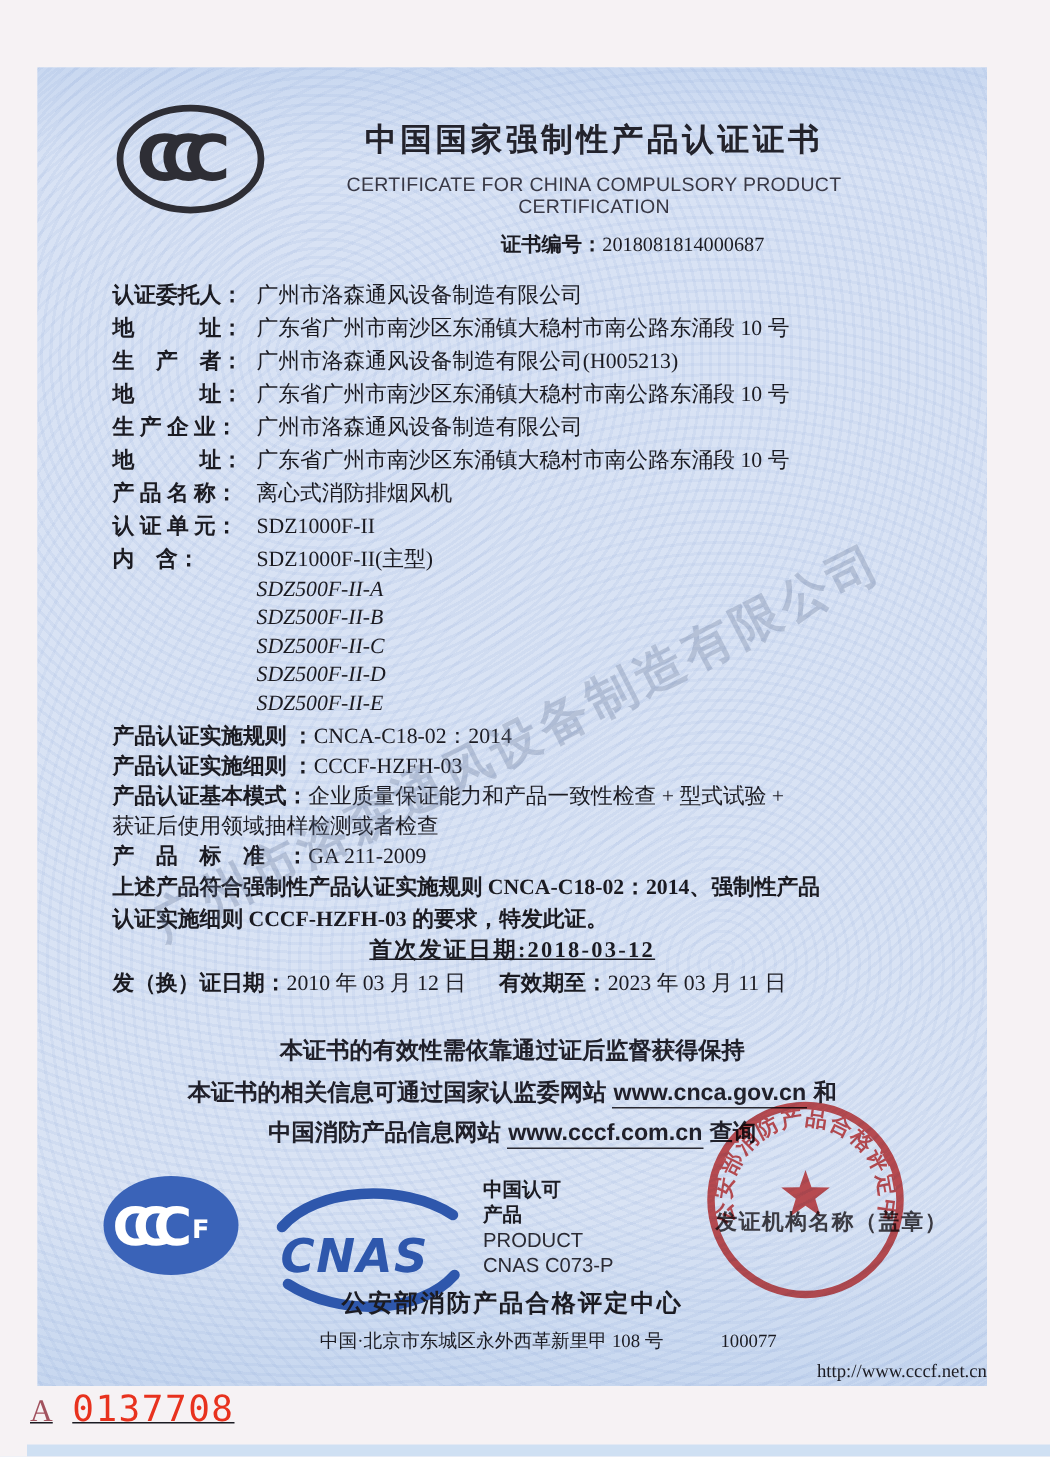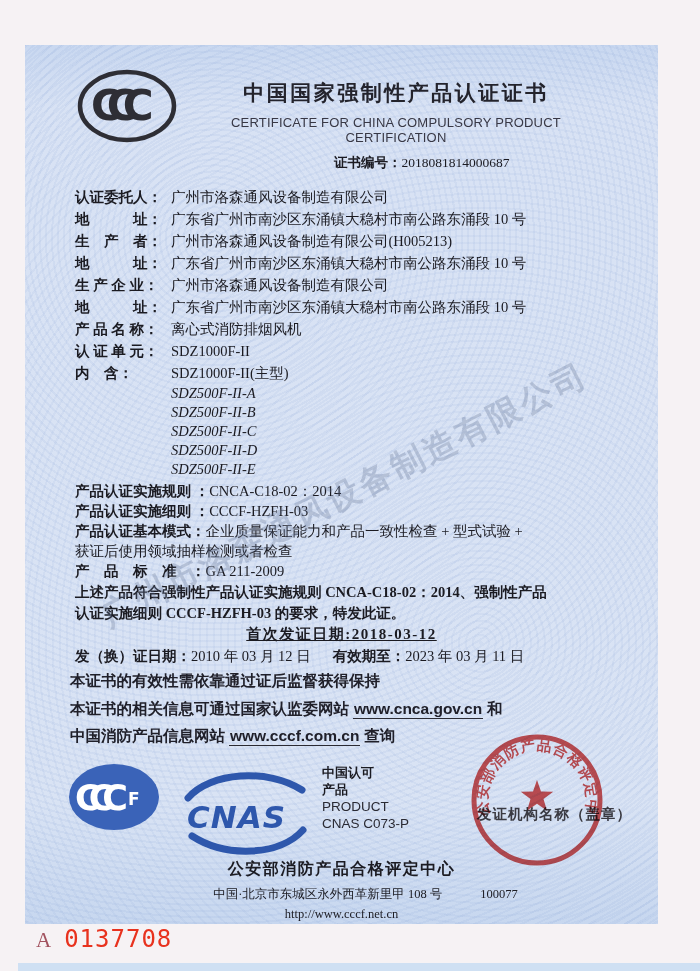--- a/index.html
+++ b/index.html
@@ -43,41 +43,41 @@
   
   .rules{margin-top:2px;padding-left:5px;font-size:14.5px;line-height:20px;}
   .mlabel{font-weight:700;}
   .preline{white-space:pre-line;}
   .decl{margin-top:1px;padding-left:5px;font-size:14.5px;line-height:20.5px;font-weight:700;}
   .first-issue{text-align:center;font-weight:700;font-size:15px;letter-spacing:1.5px;line-height:22px;text-decoration:underline;}
   .issue-line{padding-left:5px;font-size:14.5px;line-height:22px;}
   .issue-line .lab{font-weight:700;}
   .gap{margin-left:22px;}
   
-  .statements{text-align:left;font-size:15.5px;font-weight:700;line-height:27.5px;color:#20202a;}
+  .statements{margin-top:20px;text-align:center;font-size:15.5px;font-weight:700;line-height:27.5px;color:#20202a;}
   .url{font-family:"Liberation Sans",sans-serif;font-weight:600;
     border-bottom:1.5px solid #2a2a33;padding:0 1px 1px;}
   
   .logos-row{position:relative;margin-top:12px;height:104px;}
   .cccf-logo{position:absolute;left:-4px;top:0;}
   .cnas-logo{position:absolute;left:112px;top:4px;}
   .accr{position:absolute;left:252px;top:2px;font-size:13px;line-height:17px;font-weight:700;}
   .accr .latin{font-family:"Liberation Sans",sans-serif;font-weight:400;font-size:13.5px;color:#2a2a33;}
   
   .issuer-label{position:absolute;left:452px;top:760px;font-size:14.5px;font-weight:700;
     letter-spacing:1px;color:#3a3a42;z-index:1;white-space:nowrap;}
   .stamp{position:absolute;left:437px;top:680px;z-index:2;opacity:.85;mix-blend-mode:multiply;}
   
   .cert-footer{position:absolute;left:0;right:0;bottom:2px;text-align:center;}
   .org{font-size:16px;font-weight:700;letter-spacing:1.5px;}
   .addr{font-size:12.5px;margin-top:6px;padding-left:48px;}
   .postal{margin-left:38px;}
-  .furl{font-size:12.5px;margin-top:4px;}
+  .furl{font-size:12.5px;margin-top:4px;text-align:right;}
   
-  .serial{position:absolute;left:36px;top:925px;}
+  .serial{position:absolute;left:20px;top:925px;text-decoration:underline;}
   .sprefix{font-size:21px;color:#a2525e;margin-right:13px;}
   .sdigits{font-family:"DejaVu Sans Mono",monospace;font-size:24px;color:#e8321e;letter-spacing:1px;}
   .page-strip{position:absolute;left:18px;right:0;bottom:0;height:8px;background:#cfe0f3;}
 </style>
 </head>
 <body>
 
 <div class="cert">
 
   <div class="watermark">广州市洛森通风设备制造有限公司</div>

